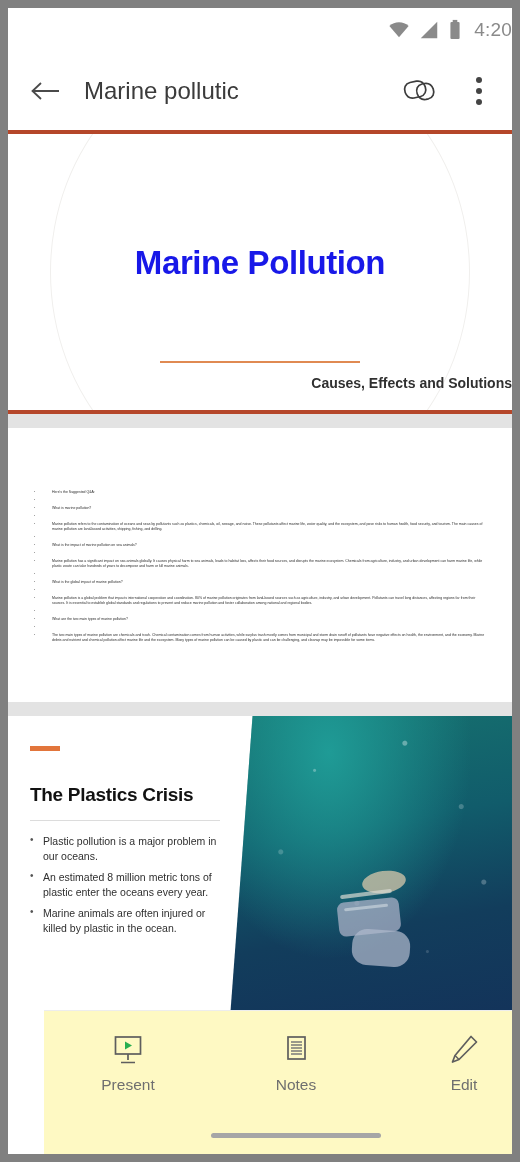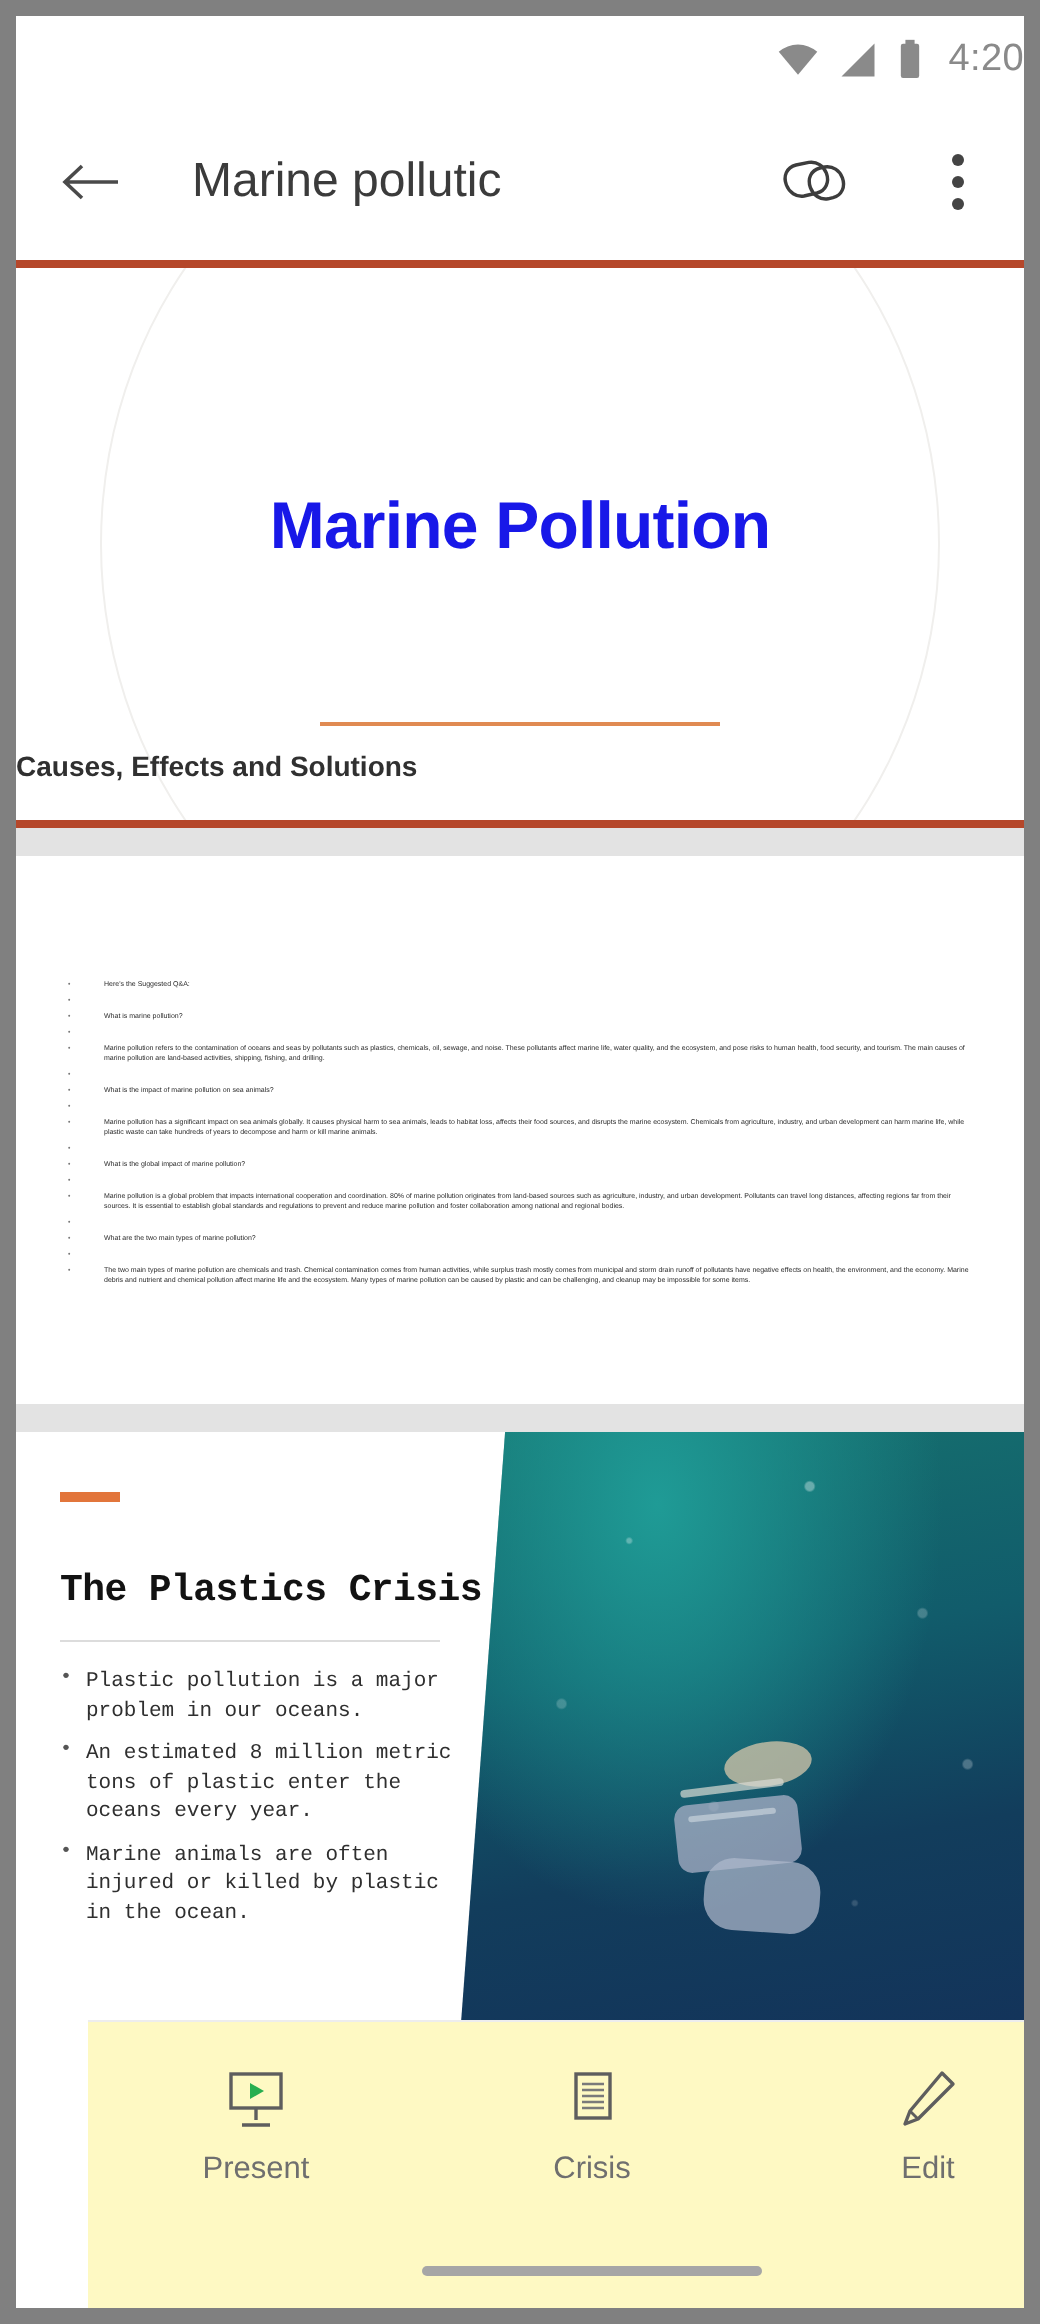--- a/index.html
+++ b/index.html
@@ -36,21 +36,20 @@
     font-family: "Liberation Sans", sans-serif;
   }
 
   
   .appbar {
     height: 78px;
     display: flex;
     align-items: center;
     padding: 0 18px 0 14px;
     background: #ffffff;
-    gap: 12px;
   }
   .back-btn { width: 46px; height: 46px; display:flex; align-items:center; justify-content:center; }
   .doc-title {
     flex: 1;
     font-size: 24px;
     color: #3b3b3b;
     margin-left: 16px;
     white-space: nowrap;
     overflow: hidden;
   }
@@ -84,37 +83,37 @@
     text-align:center;
     font-size: 33px; font-weight: bold; color: #1818e8;
     letter-spacing: -0.4px;
   }
   .s1-divider {
     position:absolute; top: 227px; left: 50%; transform: translateX(-50%);
     width: 200px; height: 2px; background: #e08a52;
   }
   .s1-sub {
     position:absolute; top: 241px; left:0; right:0;
-    text-align:left; font-size: 14px; color: #303030; font-weight: 600;
+    text-align:right; font-size: 14px; color: #303030; font-weight: 600;
   }
 
   
   .slide2 { height: 274px; position: relative; overflow: hidden; background:#fff; padding: 62px 24px 0 26px; }
   .qa-line { display:flex; gap: 14px; align-items:flex-start; margin-bottom: 3px; }
   .qa-bullet { flex: 0 0 4px; color:#777; font-size: 3.4px; line-height: 5px; }
   .qa-bullet::before { content:"\2022"; }
   .qa-text {
     font-size: 3.5px; line-height: 5px; color: #2b2b2b;
     filter: blur(0.35px);
     white-space: pre-wrap;
   }
   .qa-line.spacer { height: 5px; margin-bottom: 3px; }
 
   
-  .slide3 { height: 302px; position:relative; overflow:hidden; background:#fff;font-family:Liberation Mono, monospace; }
+  .slide3 { height: 302px; position:relative; overflow:hidden; background:#fff; }
   .s3-img {
     position:absolute; right:0; top:0; width: 282px; height: 302px;
     clip-path: polygon(8% 0, 100% 0, 100% 100%, 0 100%);
     background:
       radial-gradient(circle at 30% 18%, rgba(255,255,255,.30) 0 1px, transparent 2px),
       radial-gradient(circle at 62% 9%,  rgba(255,255,255,.35) 0 2px, transparent 3px),
       radial-gradient(circle at 82% 30%, rgba(255,255,255,.22) 0 2px, transparent 3px),
       radial-gradient(circle at 18% 45%, rgba(255,255,255,.20) 0 2px, transparent 3px),
       radial-gradient(circle at 45% 62%, rgba(255,255,255,.18) 0 2px, transparent 3px),
       radial-gradient(circle at 90% 55%, rgba(255,255,255,.25) 0 2px, transparent 3px),
@@ -317,21 +316,21 @@
         <span class="tlabel">Present</span>
       </div>
 
       <div class="tool">
         <span class="ticon">
           <svg width="34" height="34" viewBox="0 0 34 34">
             <rect x="9" y="4" width="17" height="22" fill="none" stroke="#5e5e5e" stroke-width="1.7"></rect>
             <path d="M12 9h11 M12 12h11 M12 15h11 M12 18h11 M12 21h11" stroke="#7a7a7a" stroke-width="1.3"></path>
           </svg>
         </span>
-        <span class="tlabel">Crisis</span>
+        <span class="tlabel">Notes</span>
       </div>
 
       <div class="tool">
         <span class="ticon">
           <svg width="34" height="34" viewBox="0 0 34 34">
             <path d="M24 3.5 L29.5 9 L12 26.5 L5.5 29 L8 22.5 Z" fill="none" stroke="#5e5e5e" stroke-width="1.7" stroke-linejoin="round"></path>
             <path d="M8 22.5 L12 26.5" stroke="#5e5e5e" stroke-width="1.4"></path>
           </svg>
         </span>
         <span class="tlabel">Edit</span>

